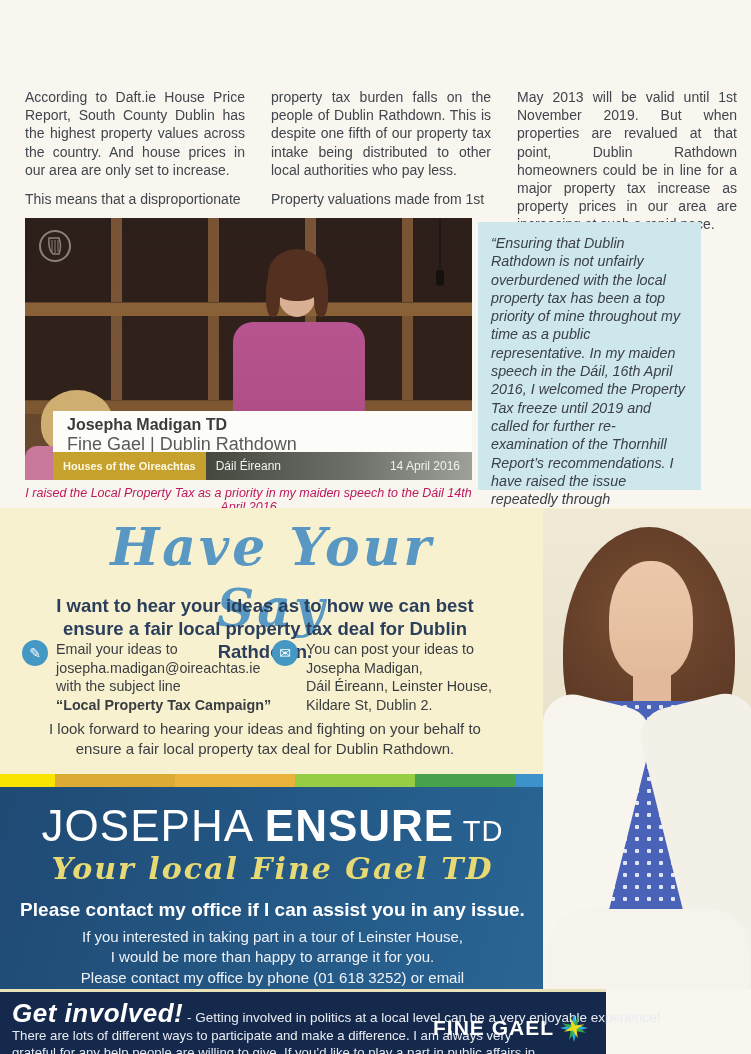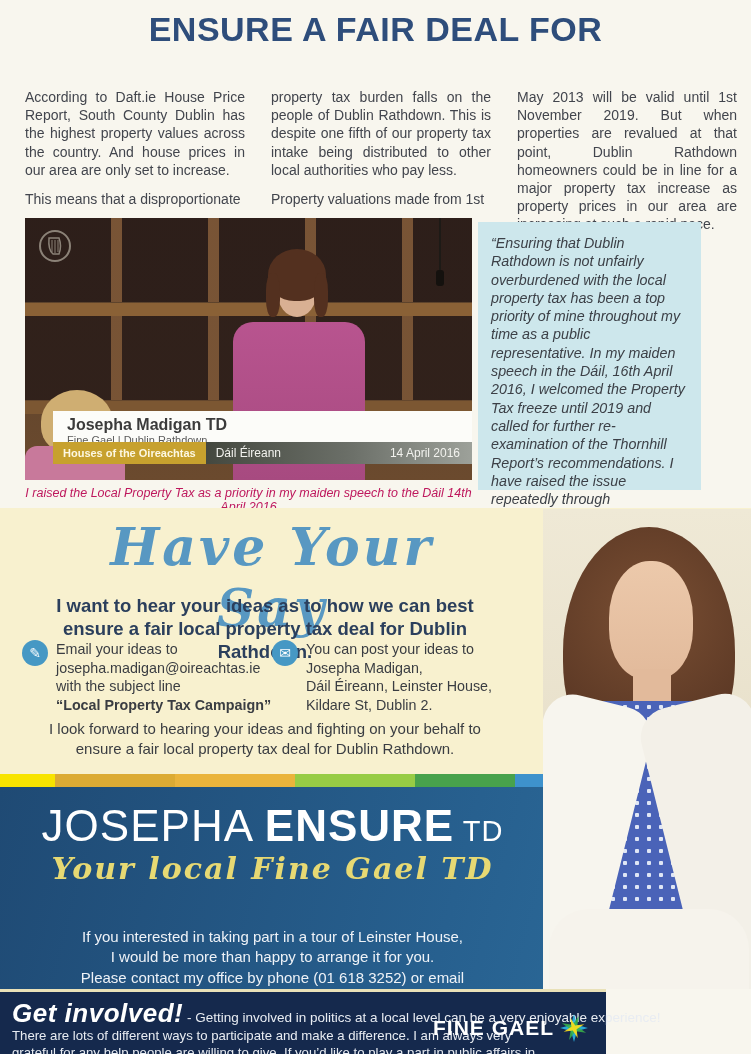--- a/index.html
+++ b/index.html
@@ -40,22 +40,22 @@
   .fig-stand-hair:before { content:""; position:absolute; right:-2px; top:24px; width:14px;
                     height:44px; background:#53301f; border-radius:40%; }
   .fig-sit-hair { position:absolute; left:16px; top:172px; width:72px; height:64px;
                   background:#cfae72; border-radius:50% 50% 42% 42%; }
   .fig-sit-body { position:absolute; left:0; top:228px; width:100px; height:34px;
                   background:#c8799b; border-radius:12px 12px 0 0; }
   .harp-badge { position:absolute; left:12px; top:10px; opacity:.55; }
   .photo-infobar { position:absolute; left:28px; right:0; bottom:22px; height:47px;
                    background:#fcfcf9; padding:5px 0 0 14px; }
   .photo-infobar .nm { font-size:16px; font-weight:700; color:#3b3b3b; }
-  .photo-infobar .pt { font-size:11px; color:#5a5a5a; }
-  .photo-srcbar { position:absolute; left:28px; right:0; bottom:16px; height:22px; display:flex; }
+  .photo-infobar .pt { font-size:18px; color:#5a5a5a; }
+  .photo-srcbar { position:absolute; left:28px; right:0; bottom:0; height:28px; display:flex; }
   .src-badge { background:#c7a12e; color:#fdf8e2; font-size:11px; font-weight:700;
                padding:0 10px; display:flex; align-items:center; white-space:nowrap; }
   .src-rest { flex:1; display:flex; align-items:center; justify-content:space-between;
               background:linear-gradient(90deg,#44483f,#6c7069 55%,#9da19a);
               color:#f2f2ee; font-size:12px; padding:0 12px 0 10px; }
   .photo-caption { position:absolute; left:25px; top:486px; width:447px; text-align:center;
                    font-style:italic; font-size:12.5px; color:#be185d; }
 
   
   .quote-box { position:absolute; left:478px; top:222px; width:223px; height:268px;
@@ -130,21 +130,20 @@
               background:#f3f0e8; transform:rotate(-14deg); border-radius:30px; }
   .po-arm { position:absolute; left:6px; top:400px; width:200px; height:85px;
             background:#f6f3ec; border-radius:40px 40px 0 0; }
 </style>
 </head>
 <body>
 
 <div class="page">
 
   <div class="headline">
-    <div>ENSURE A FAIR DEAL FOR</div>
   </div>
 
   <div class="cols">
     <div class="col">
       <p>According to Daft.ie House Price Report, South County Dublin has the highest property values across the country. And house prices in our area are only set to increase.</p>
       <p>This means that a disproportionate</p>
     </div>
     <div class="col">
       <p>property tax burden falls on the people of Dublin Rathdown. This is despite one fifth of our property tax intake being distributed to other local authorities who pay less.</p>
       <p>Property valuations made from 1st</p>
@@ -221,20 +220,21 @@
     <div style="width:100px;background:#48a24c"></div>
     <div style="width:40px;background:#3e92cc"></div>
     <div style="flex:1;background:#2f8f4f"></div>
   </div>
 
   <div class="banner">
     <div class="banner-name">
       <span class="fn">JOSEPHA </span><span class="ln">ENSURE</span><span class="sx"> TD</span>
     </div>
     <div class="banner-tag">Your local Fine Gael TD</div>
+    <div class="banner-bold">Please contact my office if I can assist you in any issue.</div>
     <div class="banner-lines">
       <div>If you interested in taking part in a tour of Leinster House,</div>
       <div>I would be more than happy to arrange it for you.</div>
       <div>Please contact my office by phone (01 618 3252) or email (josepha.madigan@oir.ie)</div>
     </div>
   </div>
 
   <div class="portrait">
     <div class="po-hair"></div>
     <div class="po-face"></div>

